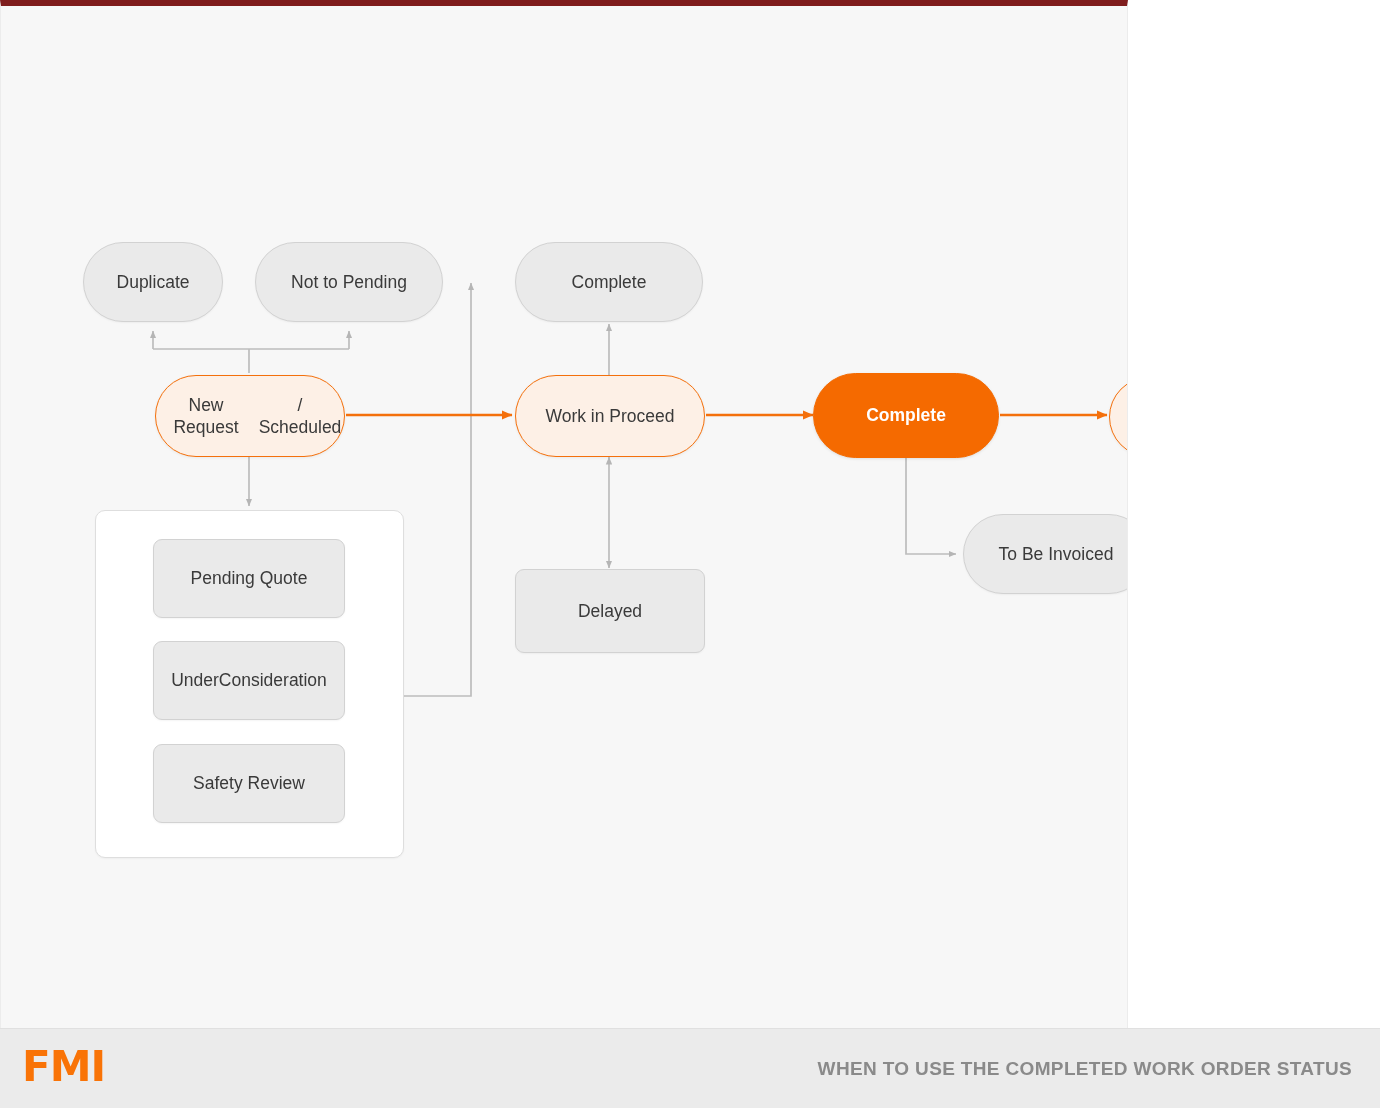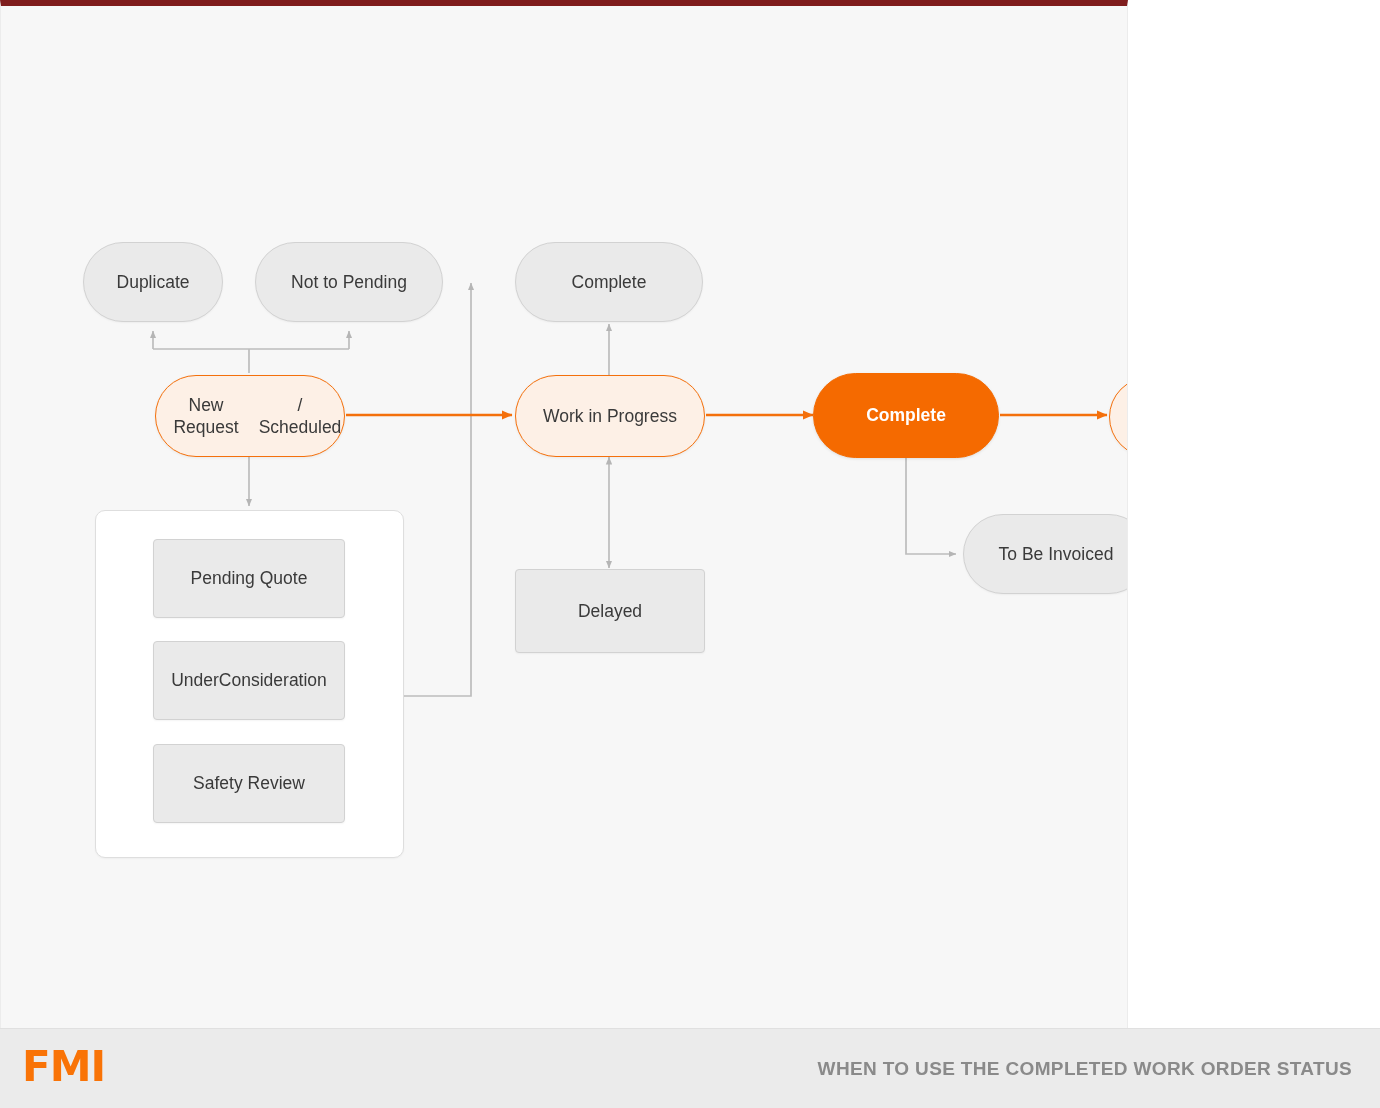--- a/index.html
+++ b/index.html
@@ -28,21 +28,21 @@
     position:absolute;
     display:flex;align-items:center;justify-content:center;
     text-align:center;
     box-sizing:border-box;
     line-height:1.28;
     color:#3a3a3a;
     font-size:17.5px;
     z-index:5;
   }
   .pill{border-radius:999px;}
-  .rrect{border-radius:4px;}
+  .rrect{border-radius:9px;}
 
   .n-gray{
     background:#eaeaea;
     border:1px solid #d2d2d2;
     box-shadow:0 1px 2px rgba(0,0,0,0.045);
   }
   .n-peach{
     background:#fdf0e6;
     border:1.6px solid #f4700c;
     box-shadow:0 1px 3px rgba(0,0,0,0.06);
@@ -159,21 +159,21 @@
     <div class="node pill n-gray" style="left:514px;top:236px;width:188px;height:80px;">
       <span>Complete</span>
     </div>
 
     <div class="node pill n-peach" style="left:154px;top:369px;width:190px;height:82px;flex-direction:row;">
       <span>New Request</span>
       <span>/ Scheduled</span>
     </div>
 
     <div class="node pill n-peach" style="left:514px;top:369px;width:190px;height:82px;">
-      <span>Work in Progress</span>
+      <span>Work in Proceed</span>
     </div>
 
     <div class="node pill n-orange" style="left:812px;top:367px;width:186px;height:85px;">
       <span>Complete</span>
     </div>
 
     <div class="node pill n-peach" style="left:1108px;top:371px;width:188px;height:80px;">
       <span>Closed</span>
     </div>
 

